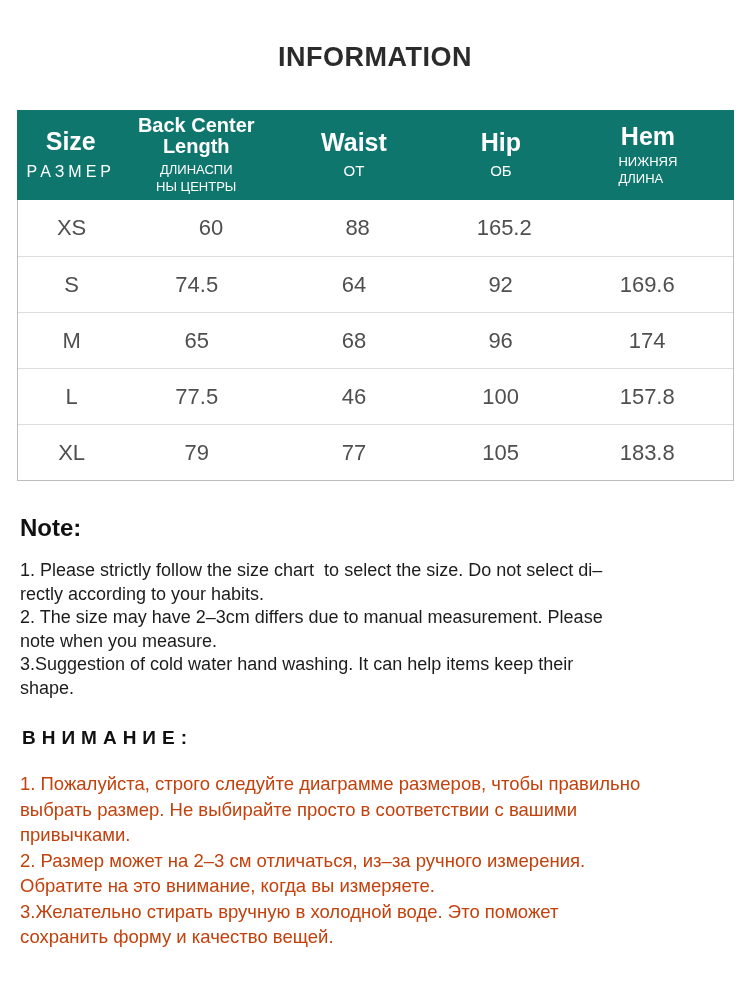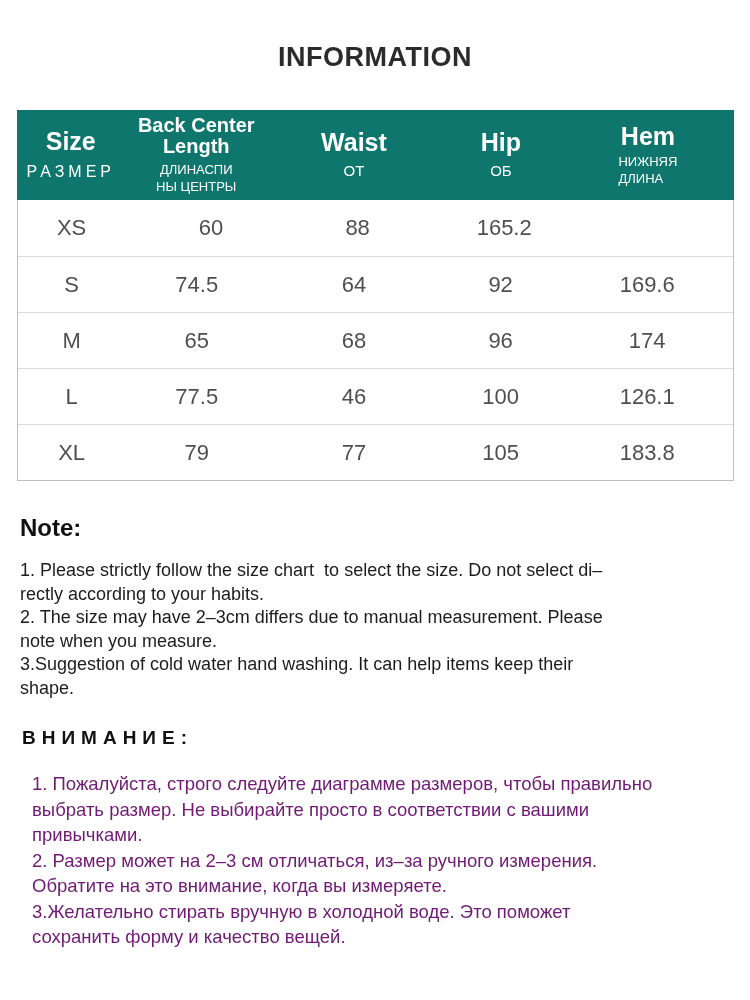--- a/index.html
+++ b/index.html
@@ -80,24 +80,24 @@
   .note-line { white-space: pre; }
 
   .attention-heading {
     margin: 27px 1px 0 22px;
     font-size: 19px;
     font-weight: 600;
     letter-spacing: 6px;
     color: #111111;
   }
   .attention-lines {
-    margin: 22px 14px 0 32px;
+    margin: 22px 14px 0 20px;
     font-size: 18.5px;
     line-height: 25.5px;
-    color: #701a75;
+    color: #c2410c;
   }
 </style>
 </head>
 <body>
 
 <div class="page">
 
   <h1 class="title">INFORMATION</h1>
 
   <div class="size-table">
@@ -149,21 +149,21 @@
         <div class="td c1">65</div>
         <div class="td c2">68</div>
         <div class="td c3">96</div>
         <div class="td c4">174</div>
       </div>
       <div class="tr">
         <div class="td c0">L</div>
         <div class="td c1">77.5</div>
         <div class="td c2">46</div>
         <div class="td c3">100</div>
-        <div class="td c4">126.1</div>
+        <div class="td c4">157.8</div>
       </div>
       <div class="tr">
         <div class="td c0">XL</div>
         <div class="td c1">79</div>
         <div class="td c2">77</div>
         <div class="td c3">105</div>
         <div class="td c4">183.8</div>
       </div>
     </div>
   </div>

